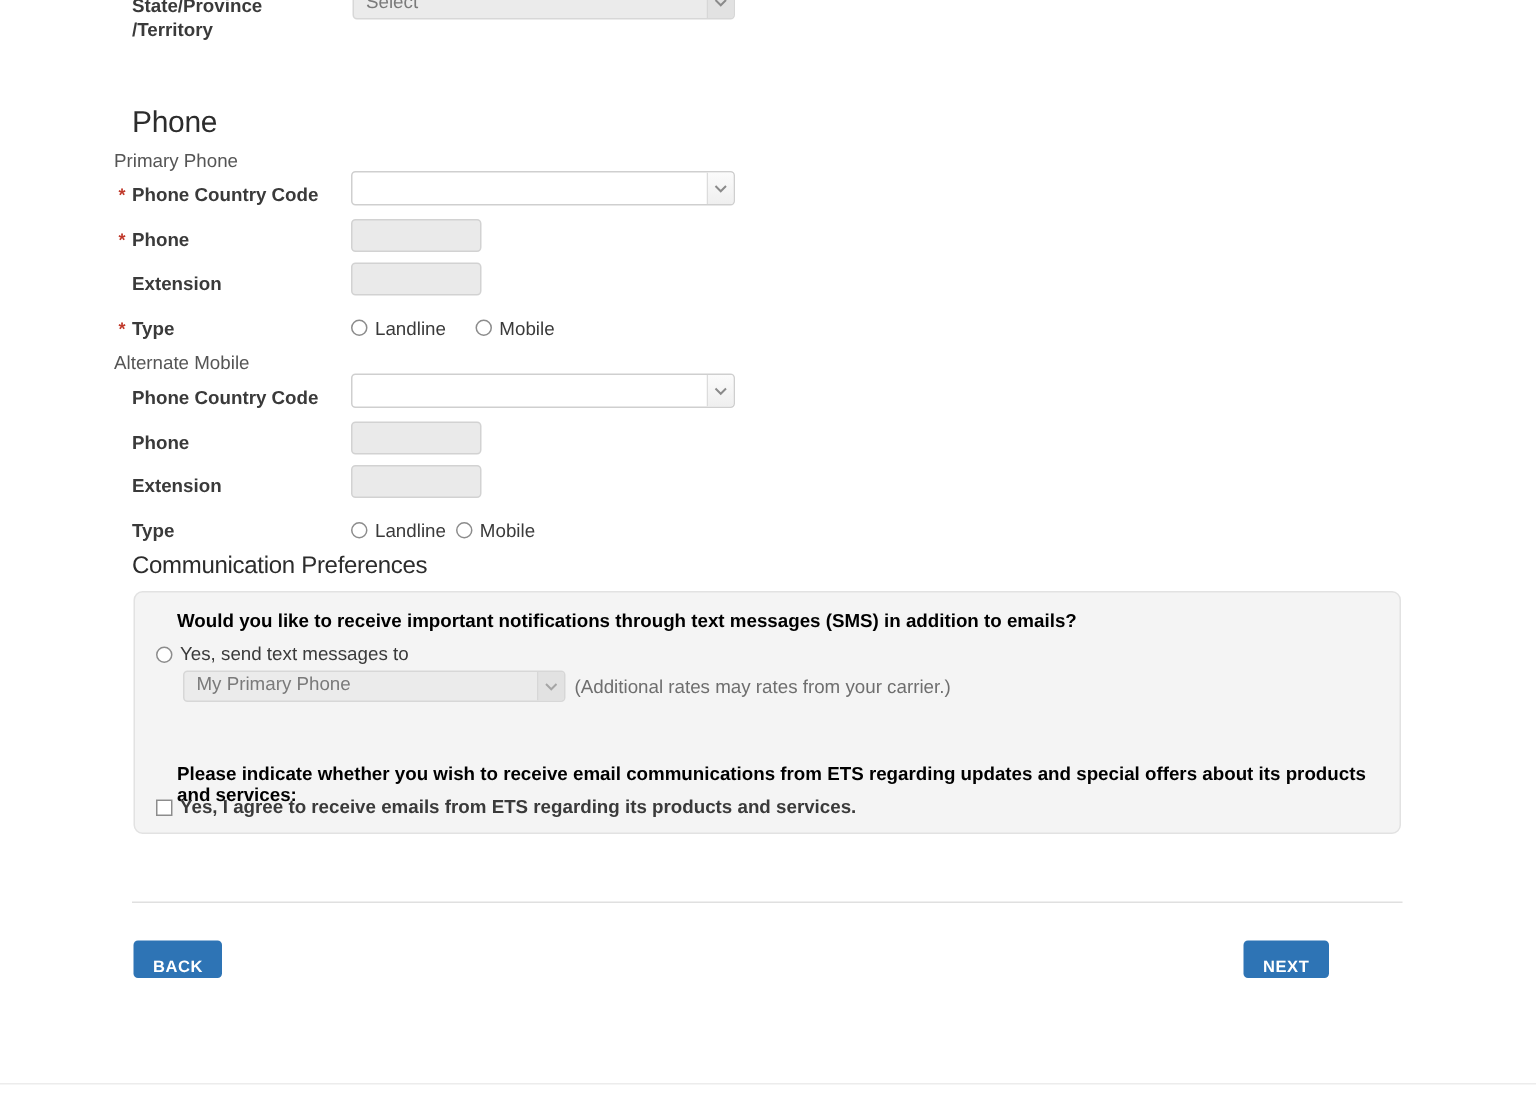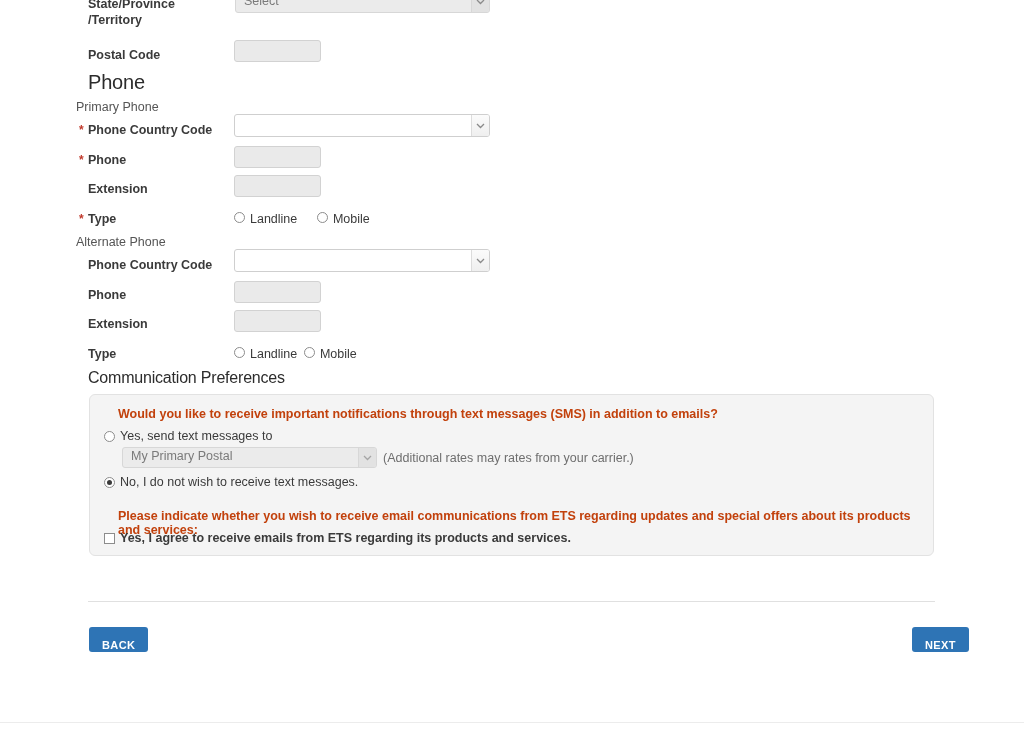--- a/index.html
+++ b/index.html
@@ -112,20 +112,21 @@
     position: absolute;
     left: 76px;
     font-size: 12.5px;
     color: #555555;
   }
 
   
   .radiogrp { position: absolute; }
   .radio {
     display: inline-flex;
+    align-items: center;
     vertical-align: middle;
   }
   .rdot {
     width: 11px;
     height: 11px;
     border-radius: 50%;
     border: 1px solid #8c8c8c;
     background: #fff;
     display: inline-block;
     position: relative;
@@ -165,21 +166,21 @@
     height: 162px;
     background: #f4f4f4;
     border: 1px solid #e2e2e2;
     border-radius: 6px;
     box-sizing: border-box;
   }
   .panel .q {
     position: absolute;
     font-size: 12.5px;
     font-weight: bold;
-    color: #c2410c;
+    color: #000000;
   }
   .panel .optrow {
     position: absolute;
     display: flex;
     align-items: center;
   }
   .panel .note {
     position: absolute;
     font-size: 12.5px;
     color: #6e6e6e;
@@ -203,21 +204,21 @@
     border: none;
     border-radius: 3px;
     font-family: "Liberation Sans", sans-serif;
     font-size: 11px;
     font-weight: bold;
     letter-spacing: 0.4px;
     cursor: pointer;
     padding: 12px 13px;
   }
   .btn.back { left: 89px; }
-  .btn.next { left: 912px; }
+  .btn.next { left: 829px; }
 
   .bottomline {
     position: absolute;
     left: 0;
     top: 722px;
     width: 1024px;
     height: 1px;
     background: #ececec;
   }
 </style>
@@ -232,24 +233,20 @@
     <div class="selectbox grey" style="left:147px; top:-5px; width:255px; height:22px;">
       <span class="seltext">Select</span>
       <span class="arrowbtn">
         <svg width="9" height="6" viewBox="0 0 9 6">
             <path d="M1 1 L4.5 4.5 L8 1" stroke="#8a8a8a" stroke-width="1.3" fill="none"></path>
           </svg>
       </span>
     </div>
   </div>
 
-  <div class="row" style="top:47px;">
-    <div class="lbl">Postal Code</div>
-    <div class="txtfield" style="left:146px; top:-7px; width:85px;"></div>
-  </div>
 
   <div class="h2" style="top:71px;">Phone</div>
 
   <div class="sublabel" style="top:100px;">Primary Phone</div>
 
   <div class="row" style="top:122px;">
     <span class="req">*</span>
     <div class="lbl">Phone Country Code</div>
     <div class="selectbox" style="left:146px; top:-8px; width:256px; height:23px;">
       <span class="seltext"></span>
@@ -280,21 +277,21 @@
         <span class="rdot"></span>
         <span class="rlabel">Landline</span>
       </span>
       <span class="radio" style="margin-left:16px;">
         <span class="rdot"></span>
         <span class="rlabel">Mobile</span>
       </span>
     </div>
   </div>
 
-  <div class="sublabel" style="top:235px;">Alternate Phone</div>
+  <div class="sublabel" style="top:235px;">Alternate Mobile</div>
 
   <div class="row" style="top:257px;">
     <div class="lbl">Phone Country Code</div>
     <div class="selectbox" style="left:146px; top:-8px; width:256px; height:23px;">
       <span class="seltext"></span>
       <span class="arrowbtn">
         <svg width="9" height="6" viewBox="0 0 9 6">
             <path d="M1 1 L4.5 4.5 L8 1" stroke="#8a8a8a" stroke-width="1.3" fill="none"></path>
           </svg>
       </span>
@@ -330,34 +327,30 @@
   <div class="panel">
 
     <div class="q" style="left:28px; top:12px;">Would you like to receive important notifications through text messages (SMS) in addition to emails?</div>
 
     <div class="optrow" style="left:14px; top:34px;">
       <span class="rdot"></span>
       <span class="rlabel">Yes, send text messages to</span>
     </div>
 
     <div class="selectbox grey" style="left:32px; top:52px; width:255px; height:21px;">
-      <span class="seltext" style="top:1px;">My Primary Postal</span>
+      <span class="seltext" style="top:1px;">My Primary Phone</span>
       <span class="arrowbtn">
         <svg width="9" height="6" viewBox="0 0 9 6">
             <path d="M1 1 L4.5 4.5 L8 1" stroke="#a5a5a5" stroke-width="1.3" fill="none"></path>
           </svg>
       </span>
     </div>
 
     <div class="note" style="left:293px; top:56px;">(Additional rates may rates from your carrier.)</div>
 
-    <div class="optrow" style="left:14px; top:80px;">
-      <span class="rdot on"></span>
-      <span class="rlabel">No, I do not wish to receive text messages.</span>
-    </div>
 
     <div class="q" style="left:28px; top:114px;">Please indicate whether you wish to receive email communications from ETS regarding updates and special offers about its products and services:</div>
 
     <div class="optrow" style="left:14px; top:136px;font-weight:bold;">
       <span class="cbox"></span>
       <span class="rlabel">Yes, I agree to receive emails from ETS regarding its products and services.</span>
     </div>
 
   </div>
 

